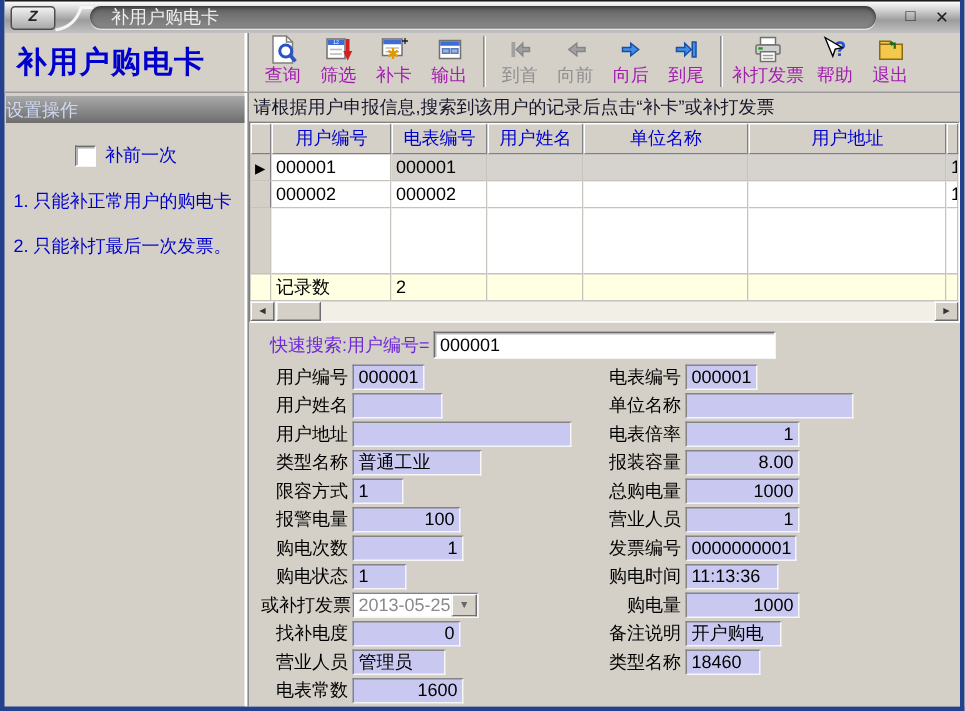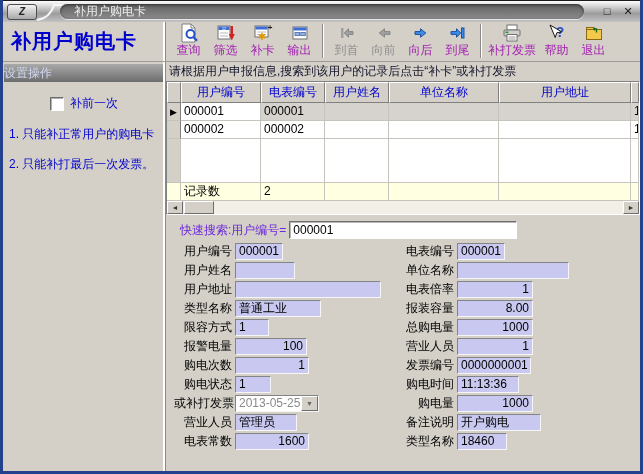--- a/index.html
+++ b/index.html
@@ -81,21 +81,21 @@
   .fcol-left{width:232px;flex:none;box-sizing:border-box;padding-left:8px;}
   .fcol-right{flex:1;min-width:0;box-sizing:border-box;}
   .frow{display:flex;align-items:center;height:19px;}
   .flabel{width:58px;flex:none;text-align:right;margin-right:3px;white-space:nowrap;color:#000;}
   .fcol-right .flabel{width:56px;}
   .ffield{box-sizing:border-box;height:17px;line-height:15px;background:#c8c8f0;
     border:1px solid;border-color:#848484 #f6f6f6 #f6f6f6 #848484;padding:0 3px;
     overflow:hidden;white-space:nowrap;}
   .num{text-align:right;}
   .fw34{width:34px}.fw36{width:36px}.fw48{width:48px}.fw50{width:50px}.fw60{width:60px}
-  .fw62{width:62px}.fw64{width:84px}.fw72{width:72px}.fw74{width:74px}.fw76{width:76px}
+  .fw62{width:62px}.fw64{width:64px}.fw72{width:72px}.fw74{width:74px}.fw76{width:76px}
   .fw84{width:84px}.fw86{width:86px}.fw88{width:88px}.fw112{width:112px}.fw146{width:146px}
   .combo{background:#ffffff;color:#8a8a8a;display:flex;padding:0;align-items:stretch;}
   .combo .cval{flex:1;padding:0 3px;line-height:15px;overflow:hidden;}
   .combo .cbtn{width:15px;flex:none;background:#d4d0c8;border:1px solid;border-color:#ffffff #6d6d6d #6d6d6d #ffffff;
     font-size:7px;line-height:13px;text-align:center;color:#666;}
 </style>
 </head>
 <body>
 
 <div class="window">
@@ -370,20 +370,24 @@
               <span class="ffield fw36">1</span>
             </div>
           <div class="frow">
             <span class="flabel">或补打发票</span>
             <span class="ffield combo fw84">
               <span class="cval">2013-05-25</span>
               <span class="cbtn">▼</span>
             </span>
           </div>
           <div class="frow">
+              <span class="flabel">找补电度</span>
+              <span class="ffield fw72 num">0</span>
+            </div>
+          <div class="frow">
               <span class="flabel">营业人员</span>
               <span class="ffield fw62">管理员</span>
             </div>
           <div class="frow">
               <span class="flabel">电表常数</span>
               <span class="ffield fw74 num">1600</span>
             </div>
         </div>
 
         <div class="fcol-right">

